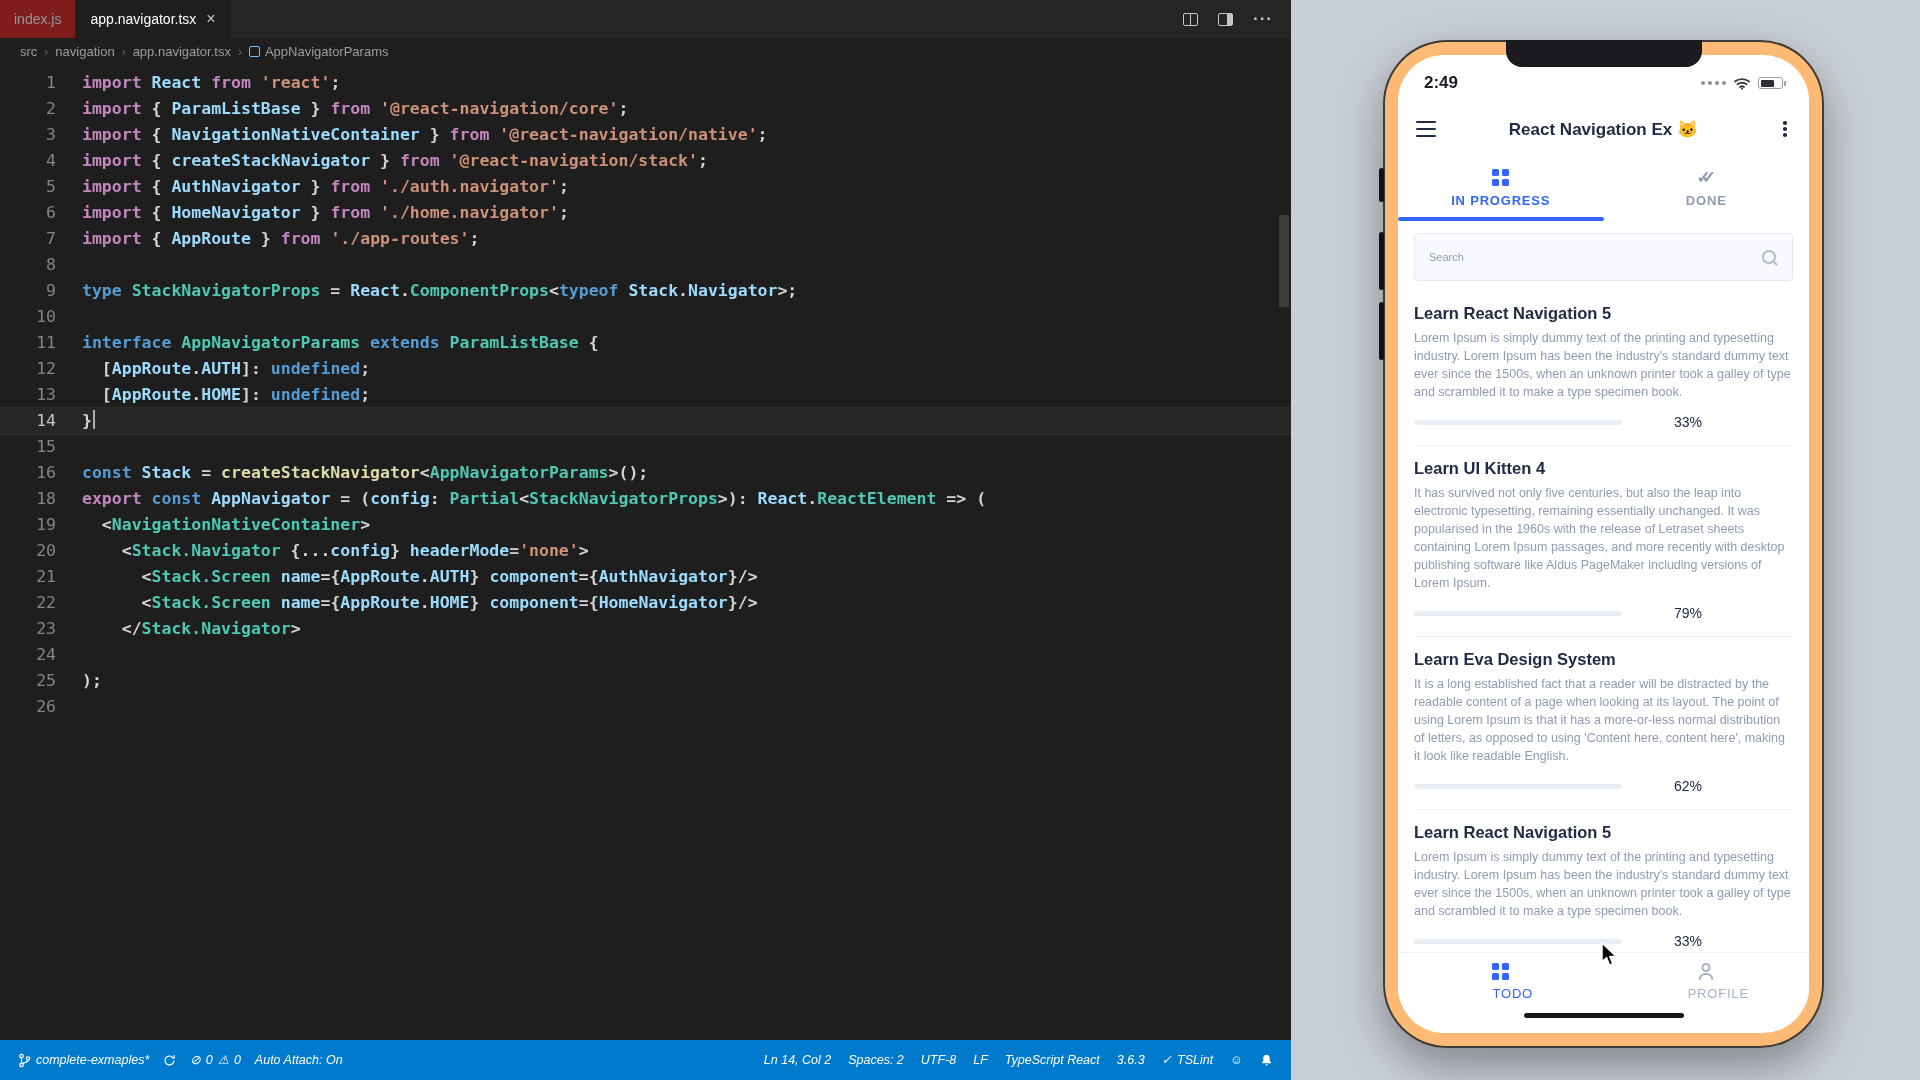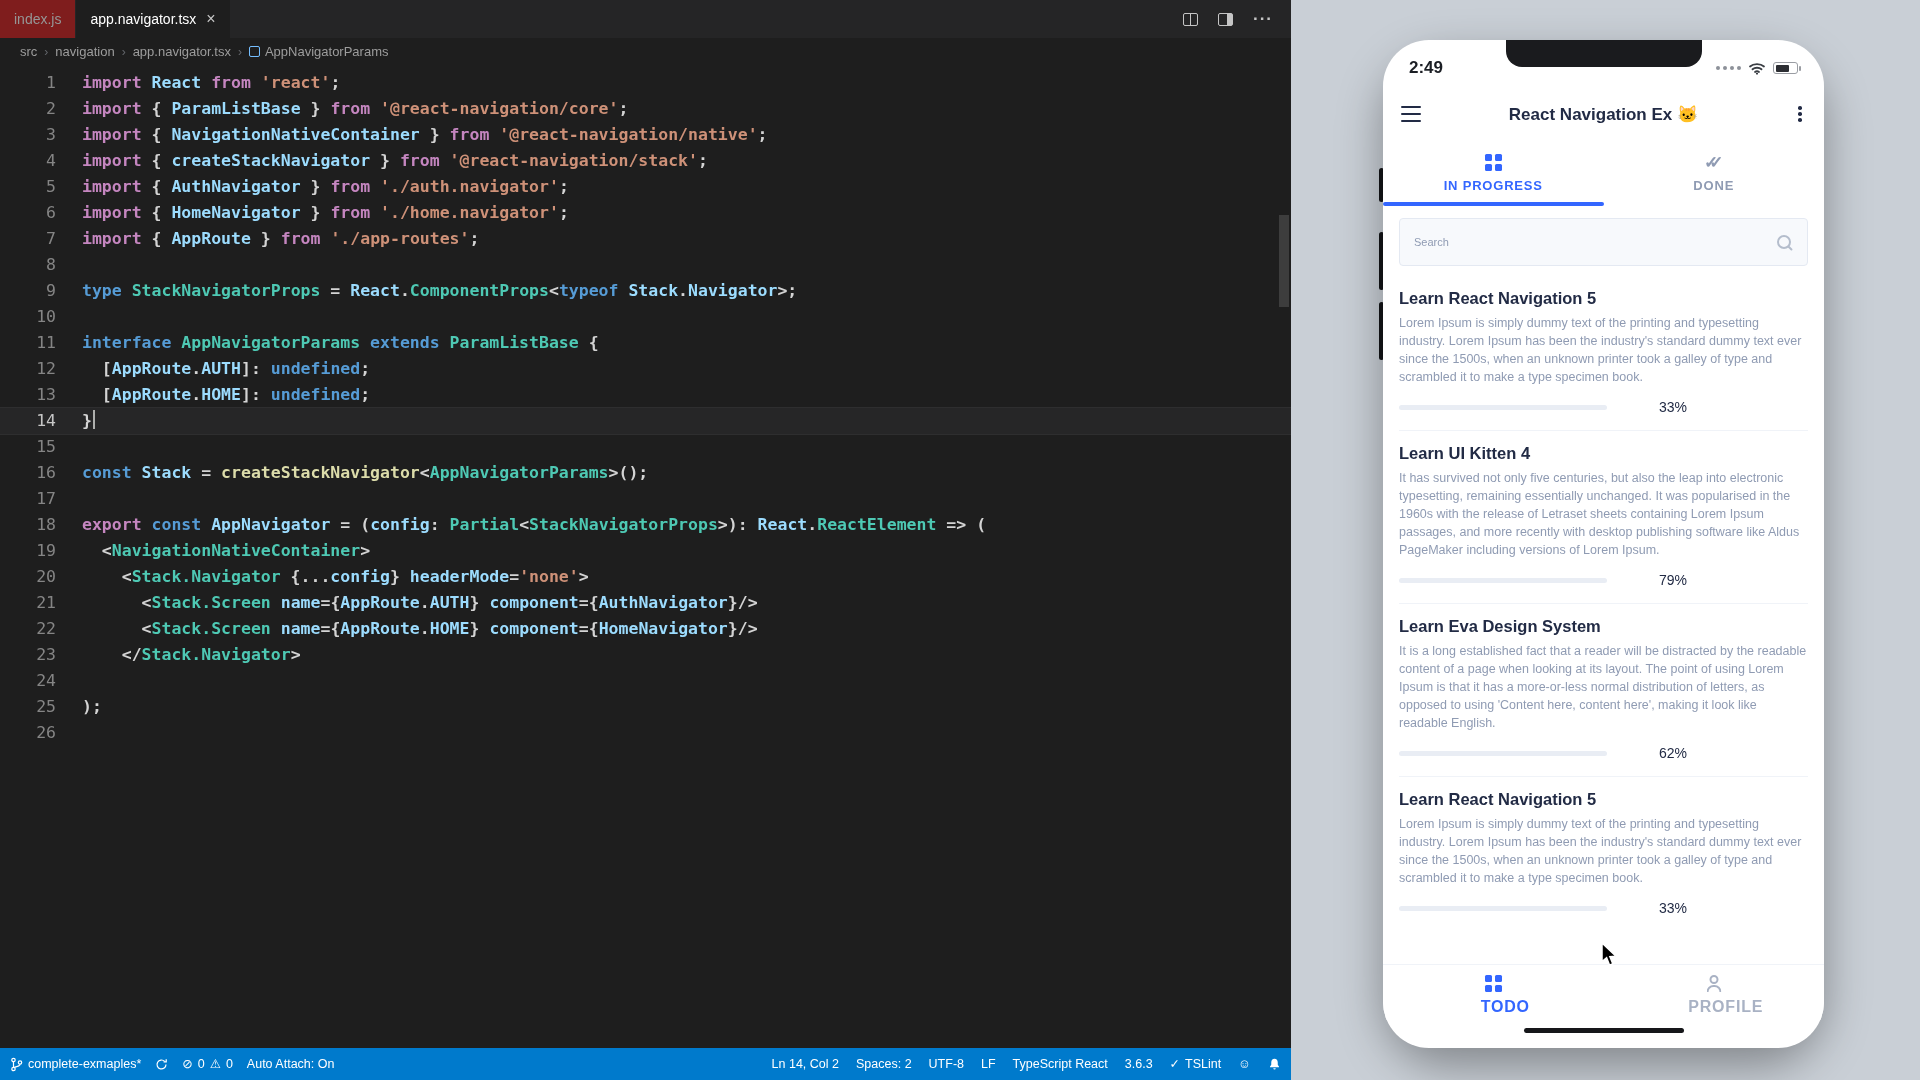--- a/index.html
+++ b/index.html
@@ -31,31 +31,31 @@
   .code-line .gutter { width:56px; flex:none; text-align:right; color:#858585; }
   .code-line .line-content { padding-left:26px; color:#d4d4d4;font-weight:bold; }
   .code-line.current { background:#262627; box-shadow:0 -1px 0 #2e2e2f, 0 1px 0 #2e2e2f; }
   .code-line.current .gutter { color:#c6c6c6; }
   .tok-kw1{color:#C586C0} .tok-kw2{color:#569CD6} .tok-str{color:#CE9178}
   .tok-typ{color:#4EC9B4} .tok-var{color:#9CDCFE} .tok-fn{color:#DCDCAA}
   .tok-pln{color:#D4D4D4} .tok-tag{color:#4EC9B4} .tok-attr{color:#9CDCFE}
   .cursor { display:inline-block; width:2px; height:19px; background:#aeafad; margin-left:1px; vertical-align:-3px; }
   .scrollbar-thumb { position:absolute; right:2px; top:150px; width:10px; height:92px; background:rgba(121,121,121,0.35); }
 
-  .statusbar { height:32px; background:#007acc; color:#ffffff; display:flex; align-items:center; font-size:12.5px; padding:0 10px; flex:none; }
+  .statusbar { height:40px; background:#007acc; color:#ffffff; display:flex; align-items:center; font-size:12.5px; padding:0 18px; flex:none;font-style:italic; }
   .status-left, .status-right { display:flex; align-items:center; }
   .status-left { gap:14px; }
   .status-right { margin-left:auto; gap:17px; }
   .status-item { display:flex; align-items:center; gap:5px; cursor:default; white-space:nowrap; }
   .status-glyph { font-size:12.5px; line-height:1; }
 
   
   .device-col { flex:1; background:#c9cfd6; position:relative; }
-  .phone { position:absolute; left:92px; top:40px; width:441px; height:1008px; background:#eab308;
-           border-radius:64px; box-shadow:0 18px 45px rgba(0,0,0,0.35), inset 0 0 0 2px #3a3b3e; }
+  .phone { position:absolute; left:92px; top:40px; width:441px; height:1008px; background:#fdba74;
+           border-radius:64px; padding:15px; box-shadow:0 18px 45px rgba(0,0,0,0.35), inset 0 0 0 2px #3a3b3e; }
   .side-btn { position:absolute; left:-4px; width:5px; background:#101114; border-radius:3px; }
   .side-btn.b1 { top:128px; height:34px; }
   .side-btn.b2 { top:192px; height:58px; }
   .side-btn.b3 { top:262px; height:58px; }
   .screen { width:100%; height:100%; background:#ffffff; border-radius:46px; overflow:hidden;
             display:flex; flex-direction:column; position:relative; }
   .notch { position:absolute; top:0; left:50%; transform:translateX(-50%); width:196px; height:27px;
            background:#1a1b1e; border-radius:0 0 16px 16px; z-index:5; }
 
   .p-status { height:48px; display:flex; align-items:center; justify-content:space-between; padding:8px 26px 0; flex:none; }
@@ -102,21 +102,21 @@
   .task-desc { font-size:12.5px; line-height:18px; color:#8f9bb3; }
   .task-progress { display:flex; align-items:center; margin-top:13px; }
   .progress-track { width:208px; height:5px; border-radius:3px; background:#e9edf4; overflow:hidden; }
   .progress-fill { height:100%; background:#3366FF; border-radius:3px; }
   .progress-label { margin-left:52px; font-size:14px; font-weight:500; color:#222b45; }
 
   .p-bottomnav { display:flex; border-top:1px solid #f0f3f8; padding:10px 0 4px; flex:none; background:#fff; }
   .p-nav-item { flex:1; display:flex; flex-direction:column; align-items:center; gap:6px; cursor:pointer; }
   .p-nav-item.active { color:#3366FF; } .p-nav-item.active .p-nav-label { color:#3366FF; }
   .p-nav-item.inactive { color:#a9b2c4; } .p-nav-item.inactive .p-nav-label { color:#a9b2c4; }
-  .p-nav-label { font-size:16px; font-weight:700; letter-spacing:0.8px;margin-left:24px; }
+  .p-nav-label { font-size:13px; font-weight:400; letter-spacing:0.8px;margin-left:24px; }
   .person-icon { position:relative; width:18px; height:17px; }
   .person-icon .head { position:absolute; top:0; left:50%; transform:translateX(-50%); width:9px; height:9px; border:2px solid currentColor; border-radius:50%; }
   .person-icon .body { position:absolute; bottom:0; left:50%; transform:translateX(-50%); width:15px; height:7px; border:2px solid currentColor; border-bottom:none; border-radius:8px 8px 0 0; }
 
   .home-indicator-area { height:28px; display:flex; justify-content:center; align-items:flex-start; padding-top:8px; flex:none; }
   .home-indicator { width:160px; height:5px; border-radius:3px; background:#16171a; }
 
   .mouse-cursor { position:absolute; left:309px; top:942px; z-index:60; pointer-events:none; }
 </style>
 </head>
@@ -165,21 +165,20 @@
           <div class="code-line"><span class="gutter">7</span><span class="line-content"><span class="tok-kw1">import</span><span class="tok-pln"> { </span><span class="tok-var">AppRoute</span><span class="tok-pln"> } </span><span class="tok-kw1">from</span><span class="tok-pln"> </span><span class="tok-str">'./app-routes'</span><span class="tok-pln">;</span></span></div>
           <div class="code-line"><span class="gutter">8</span><span class="line-content"></span></div>
           <div class="code-line"><span class="gutter">9</span><span class="line-content"><span class="tok-kw2">type</span><span class="tok-pln"> </span><span class="tok-typ">StackNavigatorProps</span><span class="tok-pln"> = </span><span class="tok-var">React</span><span class="tok-pln">.</span><span class="tok-typ">ComponentProps</span><span class="tok-pln">&lt;</span><span class="tok-kw2">typeof</span><span class="tok-pln"> </span><span class="tok-var">Stack</span><span class="tok-pln">.</span><span class="tok-var">Navigator</span><span class="tok-pln">&gt;;</span></span></div>
           <div class="code-line"><span class="gutter">10</span><span class="line-content"></span></div>
           <div class="code-line"><span class="gutter">11</span><span class="line-content"><span class="tok-kw2">interface</span><span class="tok-pln"> </span><span class="tok-typ">AppNavigatorParams</span><span class="tok-pln"> </span><span class="tok-kw2">extends</span><span class="tok-pln"> </span><span class="tok-typ">ParamListBase</span><span class="tok-pln"> {</span></span></div>
           <div class="code-line"><span class="gutter">12</span><span class="line-content"><span class="tok-pln">  [</span><span class="tok-var">AppRoute</span><span class="tok-pln">.</span><span class="tok-var">AUTH</span><span class="tok-pln">]: </span><span class="tok-kw2">undefined</span><span class="tok-pln">;</span></span></div>
           <div class="code-line"><span class="gutter">13</span><span class="line-content"><span class="tok-pln">  [</span><span class="tok-var">AppRoute</span><span class="tok-pln">.</span><span class="tok-var">HOME</span><span class="tok-pln">]: </span><span class="tok-kw2">undefined</span><span class="tok-pln">;</span></span></div>
           <div class="code-line current"><span class="gutter">14</span><span class="line-content"><span class="tok-pln">}</span><span class="cursor"></span></span></div>
           <div class="code-line"><span class="gutter">15</span><span class="line-content"></span></div>
           <div class="code-line"><span class="gutter">16</span><span class="line-content"><span class="tok-kw2">const</span><span class="tok-pln"> </span><span class="tok-var">Stack</span><span class="tok-pln"> = </span><span class="tok-fn">createStackNavigator</span><span class="tok-pln">&lt;</span><span class="tok-typ">AppNavigatorParams</span><span class="tok-pln">&gt;();</span></span></div>
-          <div class="code-line"><span class="gutter">17</span><span class="line-content"></span></div>
           <div class="code-line"><span class="gutter">18</span><span class="line-content"><span class="tok-kw1">export</span><span class="tok-pln"> </span><span class="tok-kw2">const</span><span class="tok-pln"> </span><span class="tok-var">AppNavigator</span><span class="tok-pln"> = (</span><span class="tok-var">config</span><span class="tok-pln">: </span><span class="tok-typ">Partial</span><span class="tok-pln">&lt;</span><span class="tok-typ">StackNavigatorProps</span><span class="tok-pln">&gt;): </span><span class="tok-var">React</span><span class="tok-pln">.</span><span class="tok-typ">ReactElement</span><span class="tok-pln"> =&gt; (</span></span></div>
           <div class="code-line"><span class="gutter">19</span><span class="line-content"><span class="tok-pln">  &lt;</span><span class="tok-tag">NavigationNativeContainer</span><span class="tok-pln">&gt;</span></span></div>
           <div class="code-line"><span class="gutter">20</span><span class="line-content"><span class="tok-pln">    &lt;</span><span class="tok-tag">Stack.Navigator</span><span class="tok-pln"> {...</span><span class="tok-var">config</span><span class="tok-pln">} </span><span class="tok-attr">headerMode</span><span class="tok-pln">=</span><span class="tok-str">'none'</span><span class="tok-pln">&gt;</span></span></div>
           <div class="code-line"><span class="gutter">21</span><span class="line-content"><span class="tok-pln">      &lt;</span><span class="tok-tag">Stack.Screen</span><span class="tok-pln"> </span><span class="tok-attr">name</span><span class="tok-pln">={</span><span class="tok-var">AppRoute</span><span class="tok-pln">.</span><span class="tok-var">AUTH</span><span class="tok-pln">} </span><span class="tok-attr">component</span><span class="tok-pln">={</span><span class="tok-var">AuthNavigator</span><span class="tok-pln">}/&gt;</span></span></div>
           <div class="code-line"><span class="gutter">22</span><span class="line-content"><span class="tok-pln">      &lt;</span><span class="tok-tag">Stack.Screen</span><span class="tok-pln"> </span><span class="tok-attr">name</span><span class="tok-pln">={</span><span class="tok-var">AppRoute</span><span class="tok-pln">.</span><span class="tok-var">HOME</span><span class="tok-pln">} </span><span class="tok-attr">component</span><span class="tok-pln">={</span><span class="tok-var">HomeNavigator</span><span class="tok-pln">}/&gt;</span></span></div>
           <div class="code-line"><span class="gutter">23</span><span class="line-content"><span class="tok-pln">    &lt;/</span><span class="tok-tag">Stack.Navigator</span><span class="tok-pln">&gt;</span></span></div>
           <div class="code-line"><span class="gutter">24</span></div>
           <div class="code-line"><span class="gutter">25</span><span class="line-content"><span class="tok-pln">);</span></span></div>
           <div class="code-line"><span class="gutter">26</span><span class="line-content"></span></div>
         </div>

